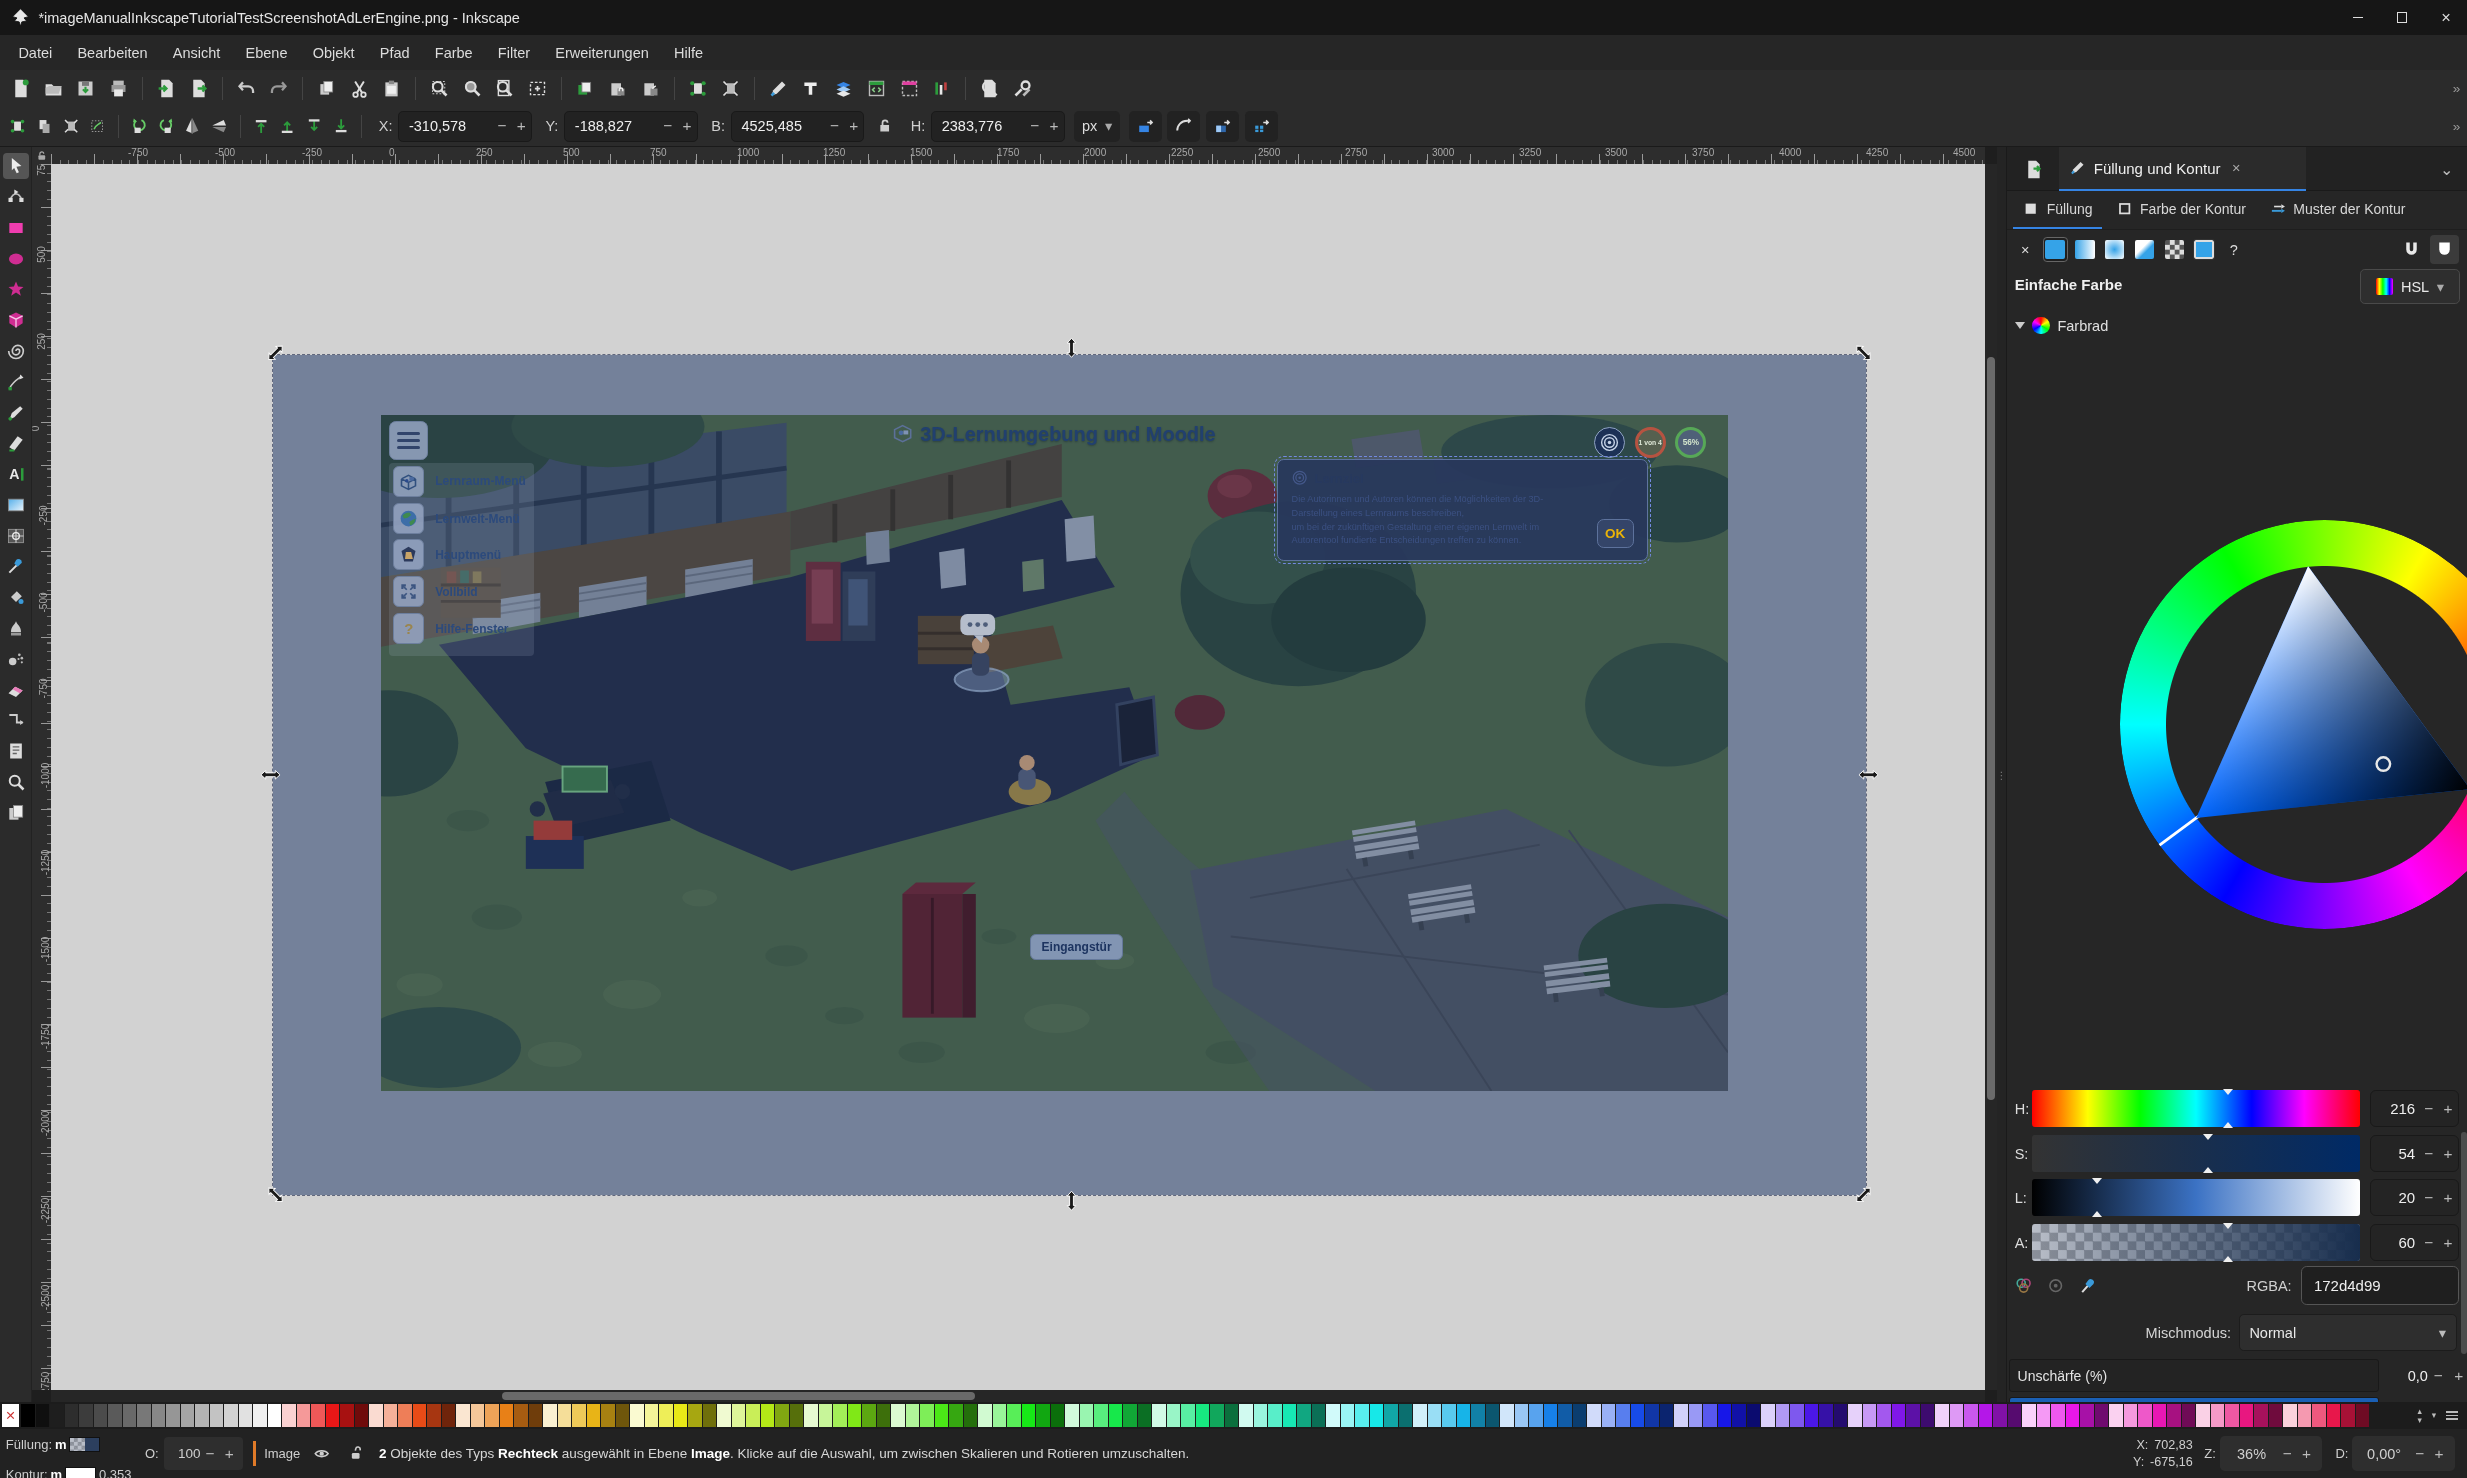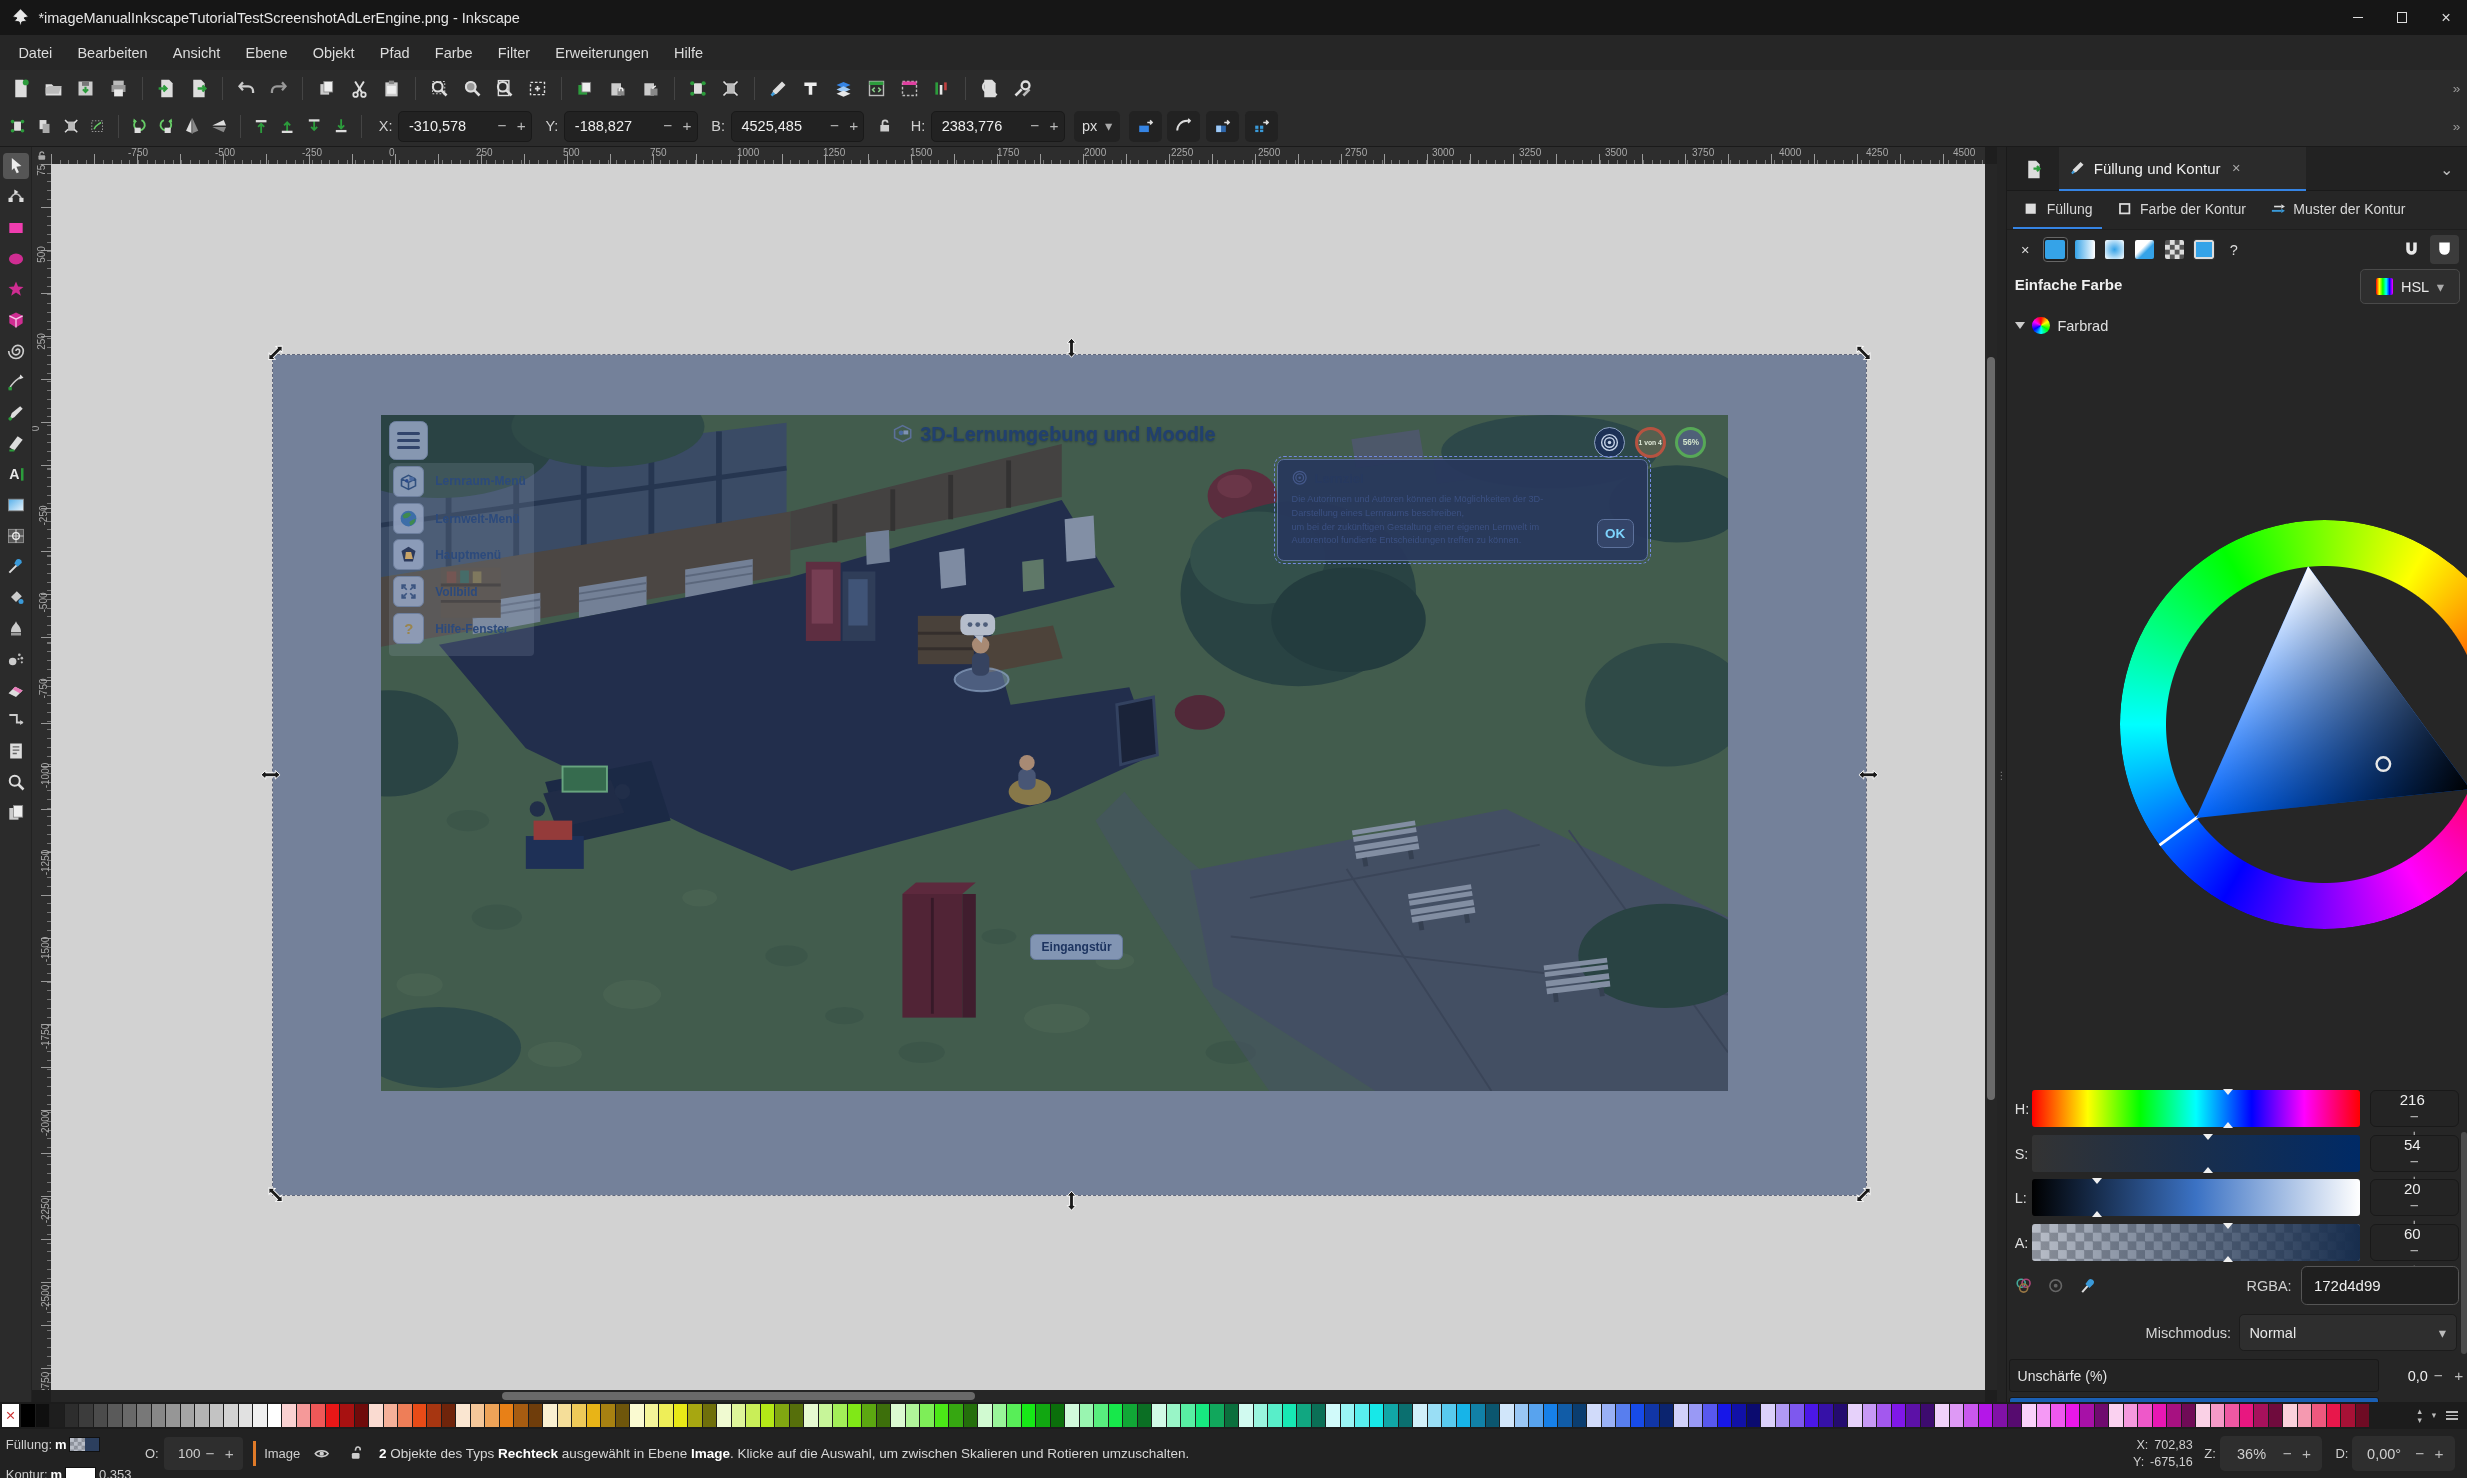--- a/index.html
+++ b/index.html
@@ -65,21 +65,21 @@
   #burger{left:7.7px;top:5.8px;width:39px;height:39px;background:rgba(150,166,196,.85);border:1px solid #6d7f9e;border-radius:6.8px;display:flex;flex-direction:column;justify-content:center;align-items:center;gap:3.9px;}
   #burger .bar{width:23px;height:2.9px;background:#31446b;border-radius:1.9px;}
   #scene-menu-panel{left:7.7px;top:48px;width:145px;height:193px;background:rgba(190,205,228,.14);border-radius:3.9px;}
   .smenu-item{left:11.6px;height:33px;display:flex;align-items:center;}
   .smenu-icon{width:31px;height:31px;background:rgba(150,166,196,.85);border:1px solid #6d7f9e;border-radius:5.8px;display:flex;align-items:center;justify-content:center;flex:none;}
   .smenu-label{margin-left:11.6px;font-size:12px;font-weight:bold;color:#2c4a7c;}
   .badge{width:31px;height:31px;border-radius:50%;display:flex;align-items:center;justify-content:center;font-weight:bold;}
   #lernziel{left:896px;top:44px;width:371px;height:102px;background:rgba(40,56,92,.95);border:1.4px solid #5f74a0;border-radius:6.8px;outline:1.9px dashed #7389e0;outline-offset:2.9px;}
   #lz-head{position:absolute;left:13.5px;top:9.7px;display:flex;align-items:center;gap:7.7px;font-size:13px;font-weight:bold;color:#27395f;}
   #lz-body{position:absolute;left:13.5px;top:33px;width:290px;font-size:9.2px;line-height:1.5;color:#3b5082;}
-  #lz-ok{position:absolute;right:13.5px;bottom:11.6px;width:37px;height:29px;border:1.9px solid #5d729c;border-radius:6.8px;color:#7dd3fc;font-size:13.5px;font-weight:bold;display:flex;align-items:center;justify-content:center;background:rgba(70,88,128,.4);}
+  #lz-ok{position:absolute;right:13.5px;bottom:11.6px;width:37px;height:29px;border:1.9px solid #5d729c;border-radius:6.8px;color:#eab308;font-size:13.5px;font-weight:bold;display:flex;align-items:center;justify-content:center;background:rgba(70,88,128,.4);}
   #door-chip{left:649px;top:519px;padding:4.8px 10.6px;background:#8295b3;border:1px solid #64789a;border-radius:5.8px;font-size:12px;font-weight:bold;color:#1d3460;}
   
   #hscroll{left:51px;top:1390px;width:1934px;height:11.6px;background:#262626;}
   #hscroll .thumb{position:absolute;left:451px;top:1.9px;width:473px;height:7.7px;background:#6a6a6a;border-radius:3.9px;}
   #vscroll{left:1985px;top:164px;width:11.6px;height:1226px;background:#262626;}
   #vscroll .thumb{position:absolute;top:193px;left:1.9px;width:7.7px;height:743px;background:#6a6a6a;border-radius:3.9px;}
   #splitter{left:1997px;top:147px;width:9.7px;height:1255px;background:#242424;display:flex;align-items:center;justify-content:center;color:#777;font-size:10.6px;letter-spacing:1px;}
   
   #panel{left:2006px;top:147px;width:462px;height:1255px;background:#262626;border-left:1px solid #1a1a1a;}
   #dock-tabbar{left:0;top:0;width:462px;height:44px;background:#222;border-bottom:1px solid #1a1a1a;}
@@ -108,21 +108,21 @@
      background:conic-gradient(from 90deg,#f00,#f0f,#00f,#0ff,#0f0,#ff0,#f00);
      -webkit-mask:radial-gradient(circle,transparent 0 158px,#000 159px);
      mask:radial-gradient(circle,transparent 0 158px,#000 159px);}
   
   .srow{left:0;width:462px;height:39px;display:flex;align-items:center;}
   .srow .slbl{width:25px;padding-left:7.7px;font-size:14.5px;color:#dcdcdc;flex:none;}
   .sbar{position:relative;width:328px;height:37px;border-radius:2.9px;flex:none;}
   .smark{position:absolute;width:0;height:0;}
   .smark.top{top:-1px;border-left:5.8px solid transparent;border-right:5.8px solid transparent;border-top:6.8px solid #f0f0f0;}
   .smark.bot{bottom:-1px;border-left:5.8px solid transparent;border-right:5.8px solid transparent;border-bottom:6.8px solid #f0f0f0;}
-  .sval{margin-left:9.7px;width:89px;height:37px;background:#242424;border:1px solid #191919;border-radius:5.8px;display:flex;align-items:center;flex-direction:column;}
+  .sval{margin-left:9.7px;width:89px;height:37px;background:#242424;border:1px solid #191919;border-radius:5.8px;display:flex;align-items:center;}
   .sval .v{flex:1;text-align:right;padding-right:3.9px;font-size:15px;color:#eee;}
   .checker{background-image:linear-gradient(45deg,#8a8f99 25%,transparent 25%,transparent 75%,#8a8f99 75%),linear-gradient(45deg,#8a8f99 25%,transparent 25%,transparent 75%,#8a8f99 75%);background-size:17.4px 17.4px;background-position:0 0,8.7px 8.7px;background-color:#b9bec8;}
   #funcs-row{left:0;top:1118px;width:462px;height:41px;display:flex;align-items:center;}
   #rgba-lbl{margin-left:auto;font-size:14.5px;color:#cfcfcf;}
   #rgba-box{margin:0 9.7px;width:158px;height:39px;background:#1f1f1f;border:1px solid #555;border-radius:5.8px;display:flex;align-items:center;padding-left:11.6px;font-size:15px;color:#eee;}
   #blend-row{left:0;top:1166px;width:462px;height:39px;display:flex;align-items:center;}
   #blend-lbl{width:224px;text-align:right;font-size:14.5px;color:#d5d5d5;}
   #blend-dd{margin-left:7.7px;width:218px;height:37px;background:#2e2e2e;border:1px solid #1c1c1c;border-radius:4.8px;display:flex;align-items:center;padding:0 9.7px;font-size:14.5px;color:#e8e8e8;}
   #blend-dd .car{margin-left:auto;color:#bbb;}
   .fxrow{left:0;width:462px;height:35px;display:flex;align-items:center;}

